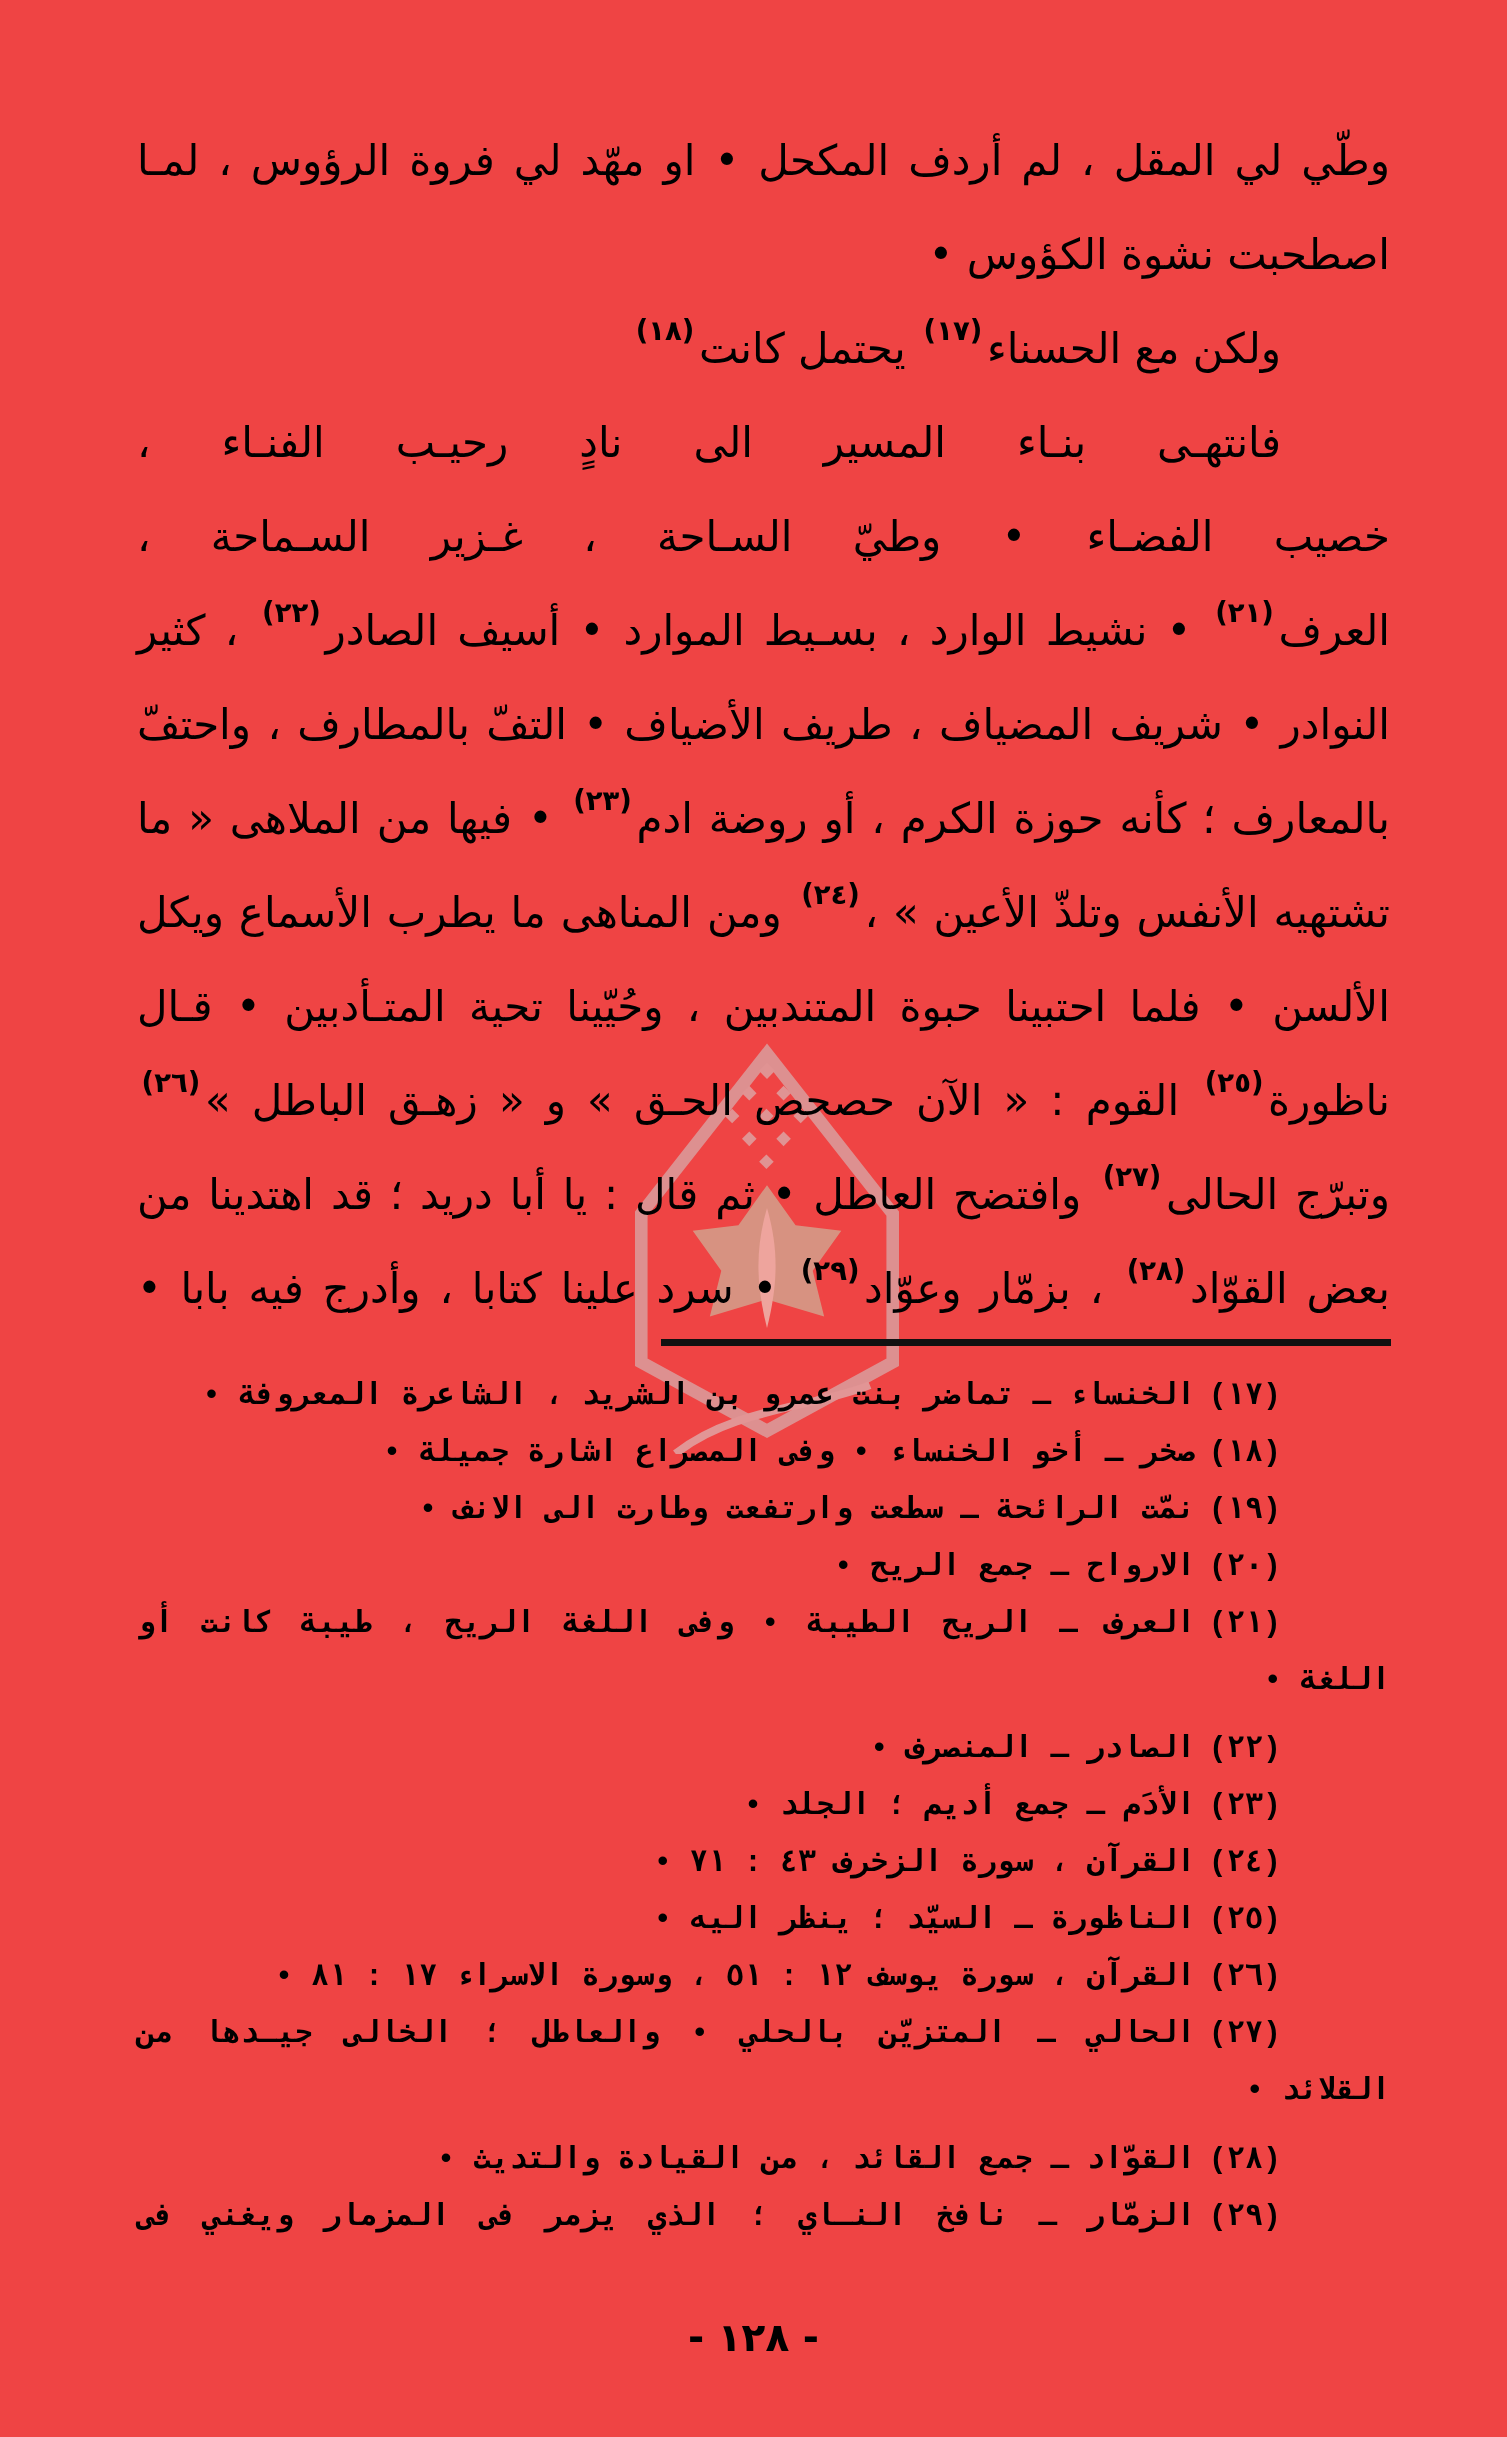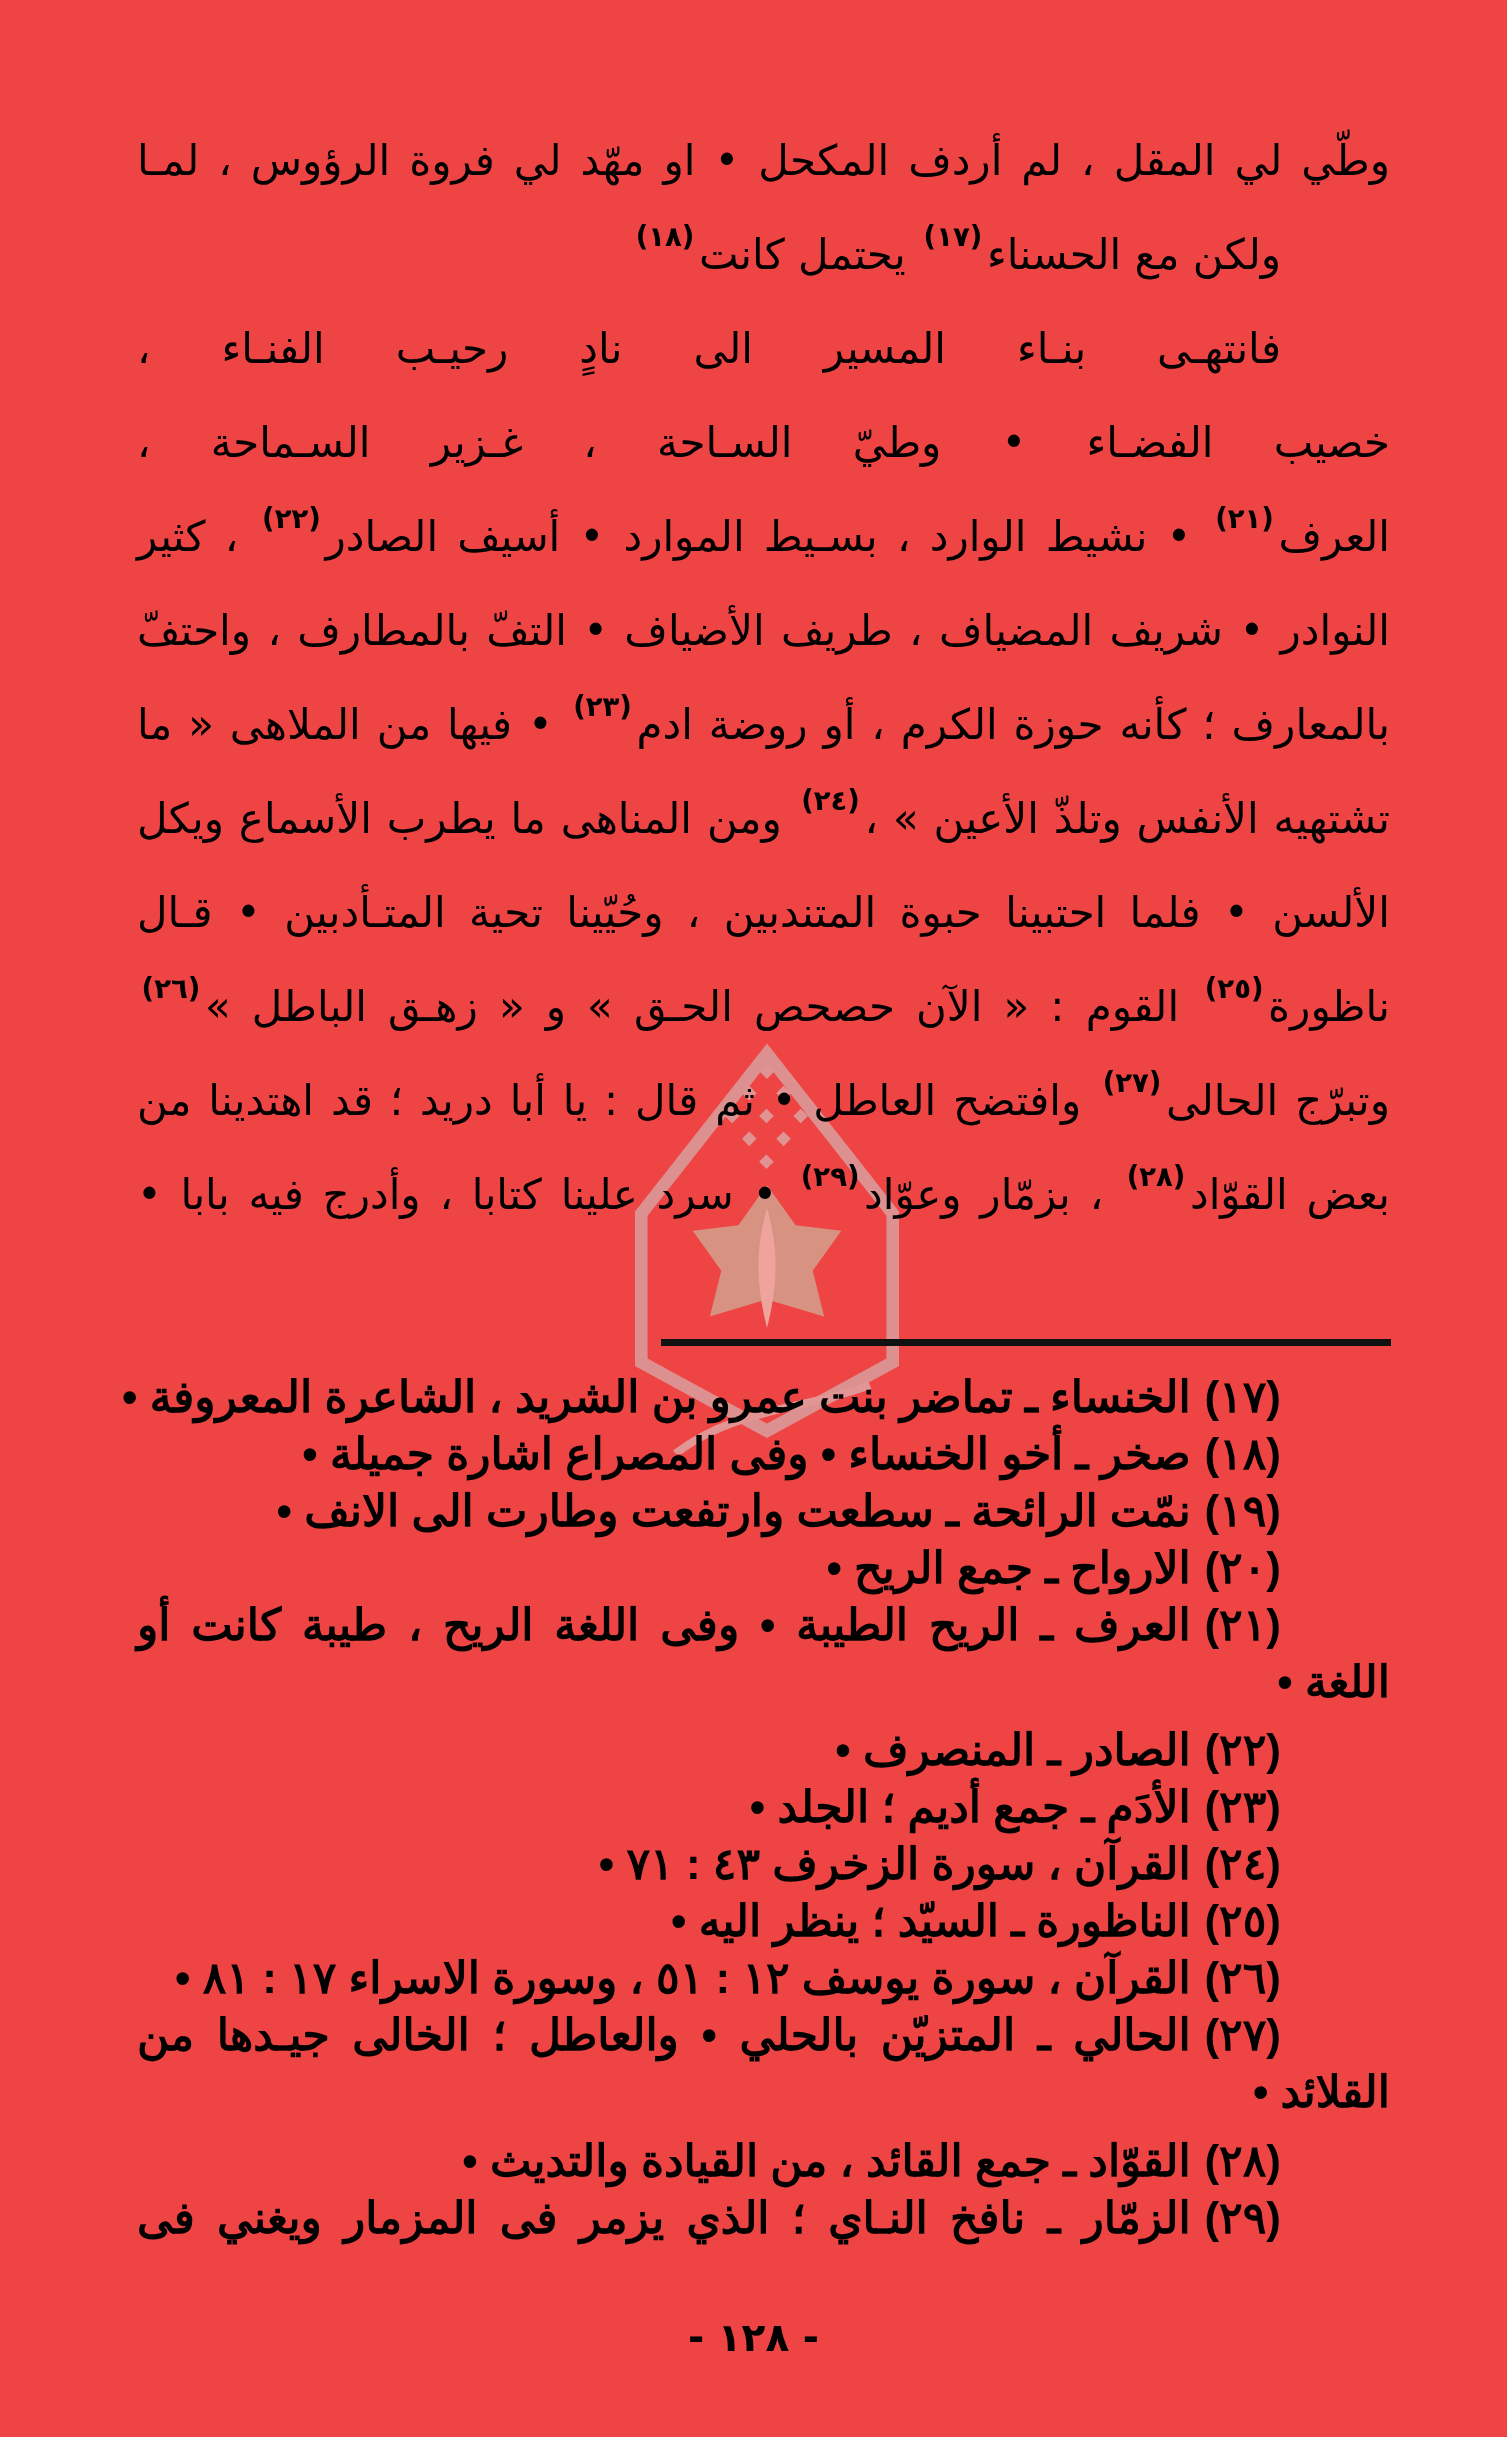--- a/index.html
+++ b/index.html
@@ -78,28 +78,28 @@
   }
   .footnotes {
     position: absolute;
     left: 137px;
     width: 1253px;
     top: 1368px;
     direction: rtl;
   }
   .fn-line {
     display: block;
-    font-size: 44px;
+    font-size: 30px;
     line-height: 57px;
     min-height: 57px;
     white-space: nowrap;
     padding-right: 109px;
     text-align: right;
     font-weight: bold;
-    font-family: Liberation Sans, sans-serif;
+    font-family: Liberation Mono, monospace;
   }
   .fn-line.wrap {
     text-align: justify;
     text-align-last: justify;
   }
   .fn-line.cont {
     padding-right: 0;
     text-align: right;
   }
   .fn-num {
@@ -137,20 +137,21 @@
       <rect x="300" y="160" width="18" height="18" transform="rotate(45 309 169)"></rect>
       <rect x="270" y="200" width="18" height="18" transform="rotate(45 279 209)"></rect>
     </g>
     <path d="M280 250 L330 320 L410 330 L360 400 L380 480 L280 450 L180 480 L200 400 L150 330 L230 320 Z" fill="#c5d3b3"></path>
     <path d="M280 290 C300 360 300 420 280 500 C260 420 260 360 280 290 Z" fill="#eef3e6"></path>
     <path d="M120 720 C220 640 360 640 460 600" fill="none" stroke="#d8d8d8" stroke-width="14"></path>
   </svg>
 
   <div class="body-text">
     <span class="line">وطّي لي المقل ، لم أردف المكحل • او مهّد لي فروة الرؤوس ، لمـا</span>
+    <span class="line short">اصطحبت نشوة الكؤوس •</span>
     <span class="line verse"><span>ولكن مع الحسناء</span><sup class="fn">(١٧)</sup> <span>يحتمل كانت</span><sup class="fn">(١٨)</sup></span>
     <span class="line indented">فانتهـى بنـاء المسير الى نادٍ رحيـب الفنـاء ،</span>
     <span class="line">خصيب الفضـاء • وطيّ السـاحة ، غـزير السـماحة ،</span>
     <span class="line"><span>العرف</span><sup class="fn">(٢١)</sup> <span>• نشيط الوارد ، بسـيط الموارد • أسيف الصادر</span><sup class="fn">(٢٢)</sup> <span>، كثير</span></span>
     <span class="line">النوادر • شريف المضياف ، طريف الأضياف • التفّ بالمطارف ، واحتفّ</span>
     <span class="line"><span>بالمعارف ؛ كأنه حوزة الكرم ، أو روضة ادم</span><sup class="fn">(٢٣)</sup> <span>• فيها من الملاهى « ما</span></span>
     <span class="line"><span>تشتهيه الأنفس وتلذّ الأعين » ،</span><sup class="fn">(٢٤)</sup> <span>ومن المناهى ما يطرب الأسماع ويكل</span></span>
     <span class="line">الألسن • فلما احتبينا حبوة المتندبين ، وحُيّينا تحية المتـأدبين • قـال</span>
     <span class="line"><span>ناظورة</span><sup class="fn">(٢٥)</sup> <span>القوم : « الآن حصحص الحـق » و « زهـق الباطل »</span><sup class="fn">(٢٦)</sup></span>
     <span class="line"><span>وتبرّج الحالى</span><sup class="fn">(٢٧)</sup> <span>وافتضح العاطل • ثم قال : يا أبا دريد ؛ قد اهتدينا من</span></span>

